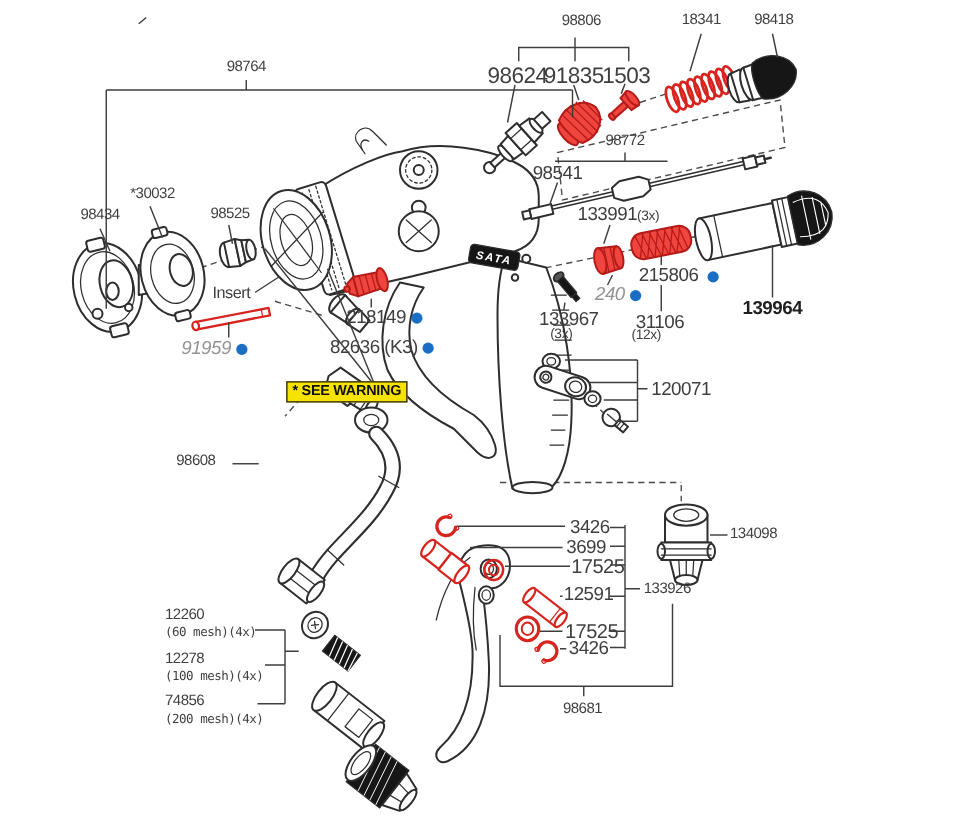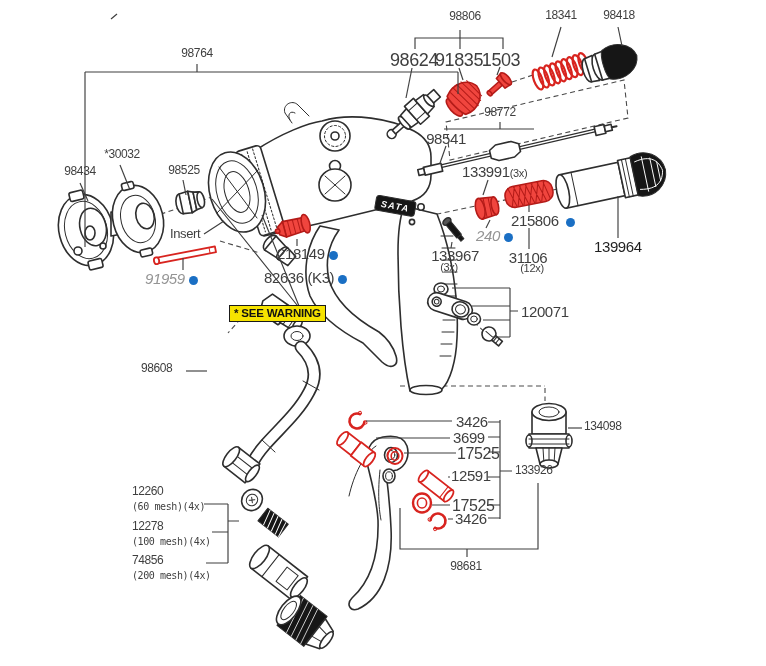--- a/index.html
+++ b/index.html
@@ -25,21 +25,21 @@
   .lead{stroke:#3e3e3e;fill:none;stroke-width:1.15;}
   
   .lbl{position:absolute;font-size:15px;color:#3f3f3f;letter-spacing:-0.4px;white-space:nowrap;line-height:1.05;}
   .big{font-size:12px;}
   .md{font-size:18px;}
   .xs{font-size:16px;}
   .sm{font-size:11px;letter-spacing:-0.3px;}
   .mono{font-family:"DejaVu Sans Mono",monospace;font-size:10px;letter-spacing:-0.4px;color:#3f3f3f;}
   .ctr{transform:translateX(-50%);}
   .muted{color:var(--muted);font-style:italic;}
-  .bold{font-weight:normal;color:#1f1f1f;}
+  .bold{font-weight:bold;color:#1f1f1f;}
   .dot{display:inline-block;width:9px;height:9px;border-radius:50%;background:var(--dot_blue);
        margin-left:4px;vertical-align:-1px;}
   .dot6{margin-left:7px;}
   .warn{position:absolute;background:var(--warning_bg);border:1.6px solid #1a1a1a;
         font-weight:bold;font-size:11.5px;color:#111;padding:1px 4px 2px;letter-spacing:-0.2px;white-space:nowrap;}
   .logo-text{font:italic bold 9px "Liberation Sans",sans-serif;fill:#fff;letter-spacing:1.5px;}
 </style>
 </head>
 <body>
 
@@ -431,21 +431,21 @@
 <div class="lbl muted" style="left:145px;top:271px"><span>91959</span><span class="dot"></span></div>
 <div class="lbl" style="left:277px;top:246px"><span>218149</span><span class="dot"></span></div>
 <div class="lbl" style="left:264px;top:270px"><span>82636 (K3)</span><span class="dot"></span></div>
 <div class="warn" style="left:229px;top:305px"><span>* SEE WARNING</span></div>
 <div class="lbl" style="left:462px;top:164px"><span>133991</span><span class="sm">(3x)</span></div>
 <div class="lbl" style="left:511px;top:213px"><span>215806</span><span class="dot dot6"></span></div>
 <div class="lbl muted" style="left:476px;top:228px"><span>240</span><span class="dot"></span></div>
 <div class="lbl ctr" style="left:455px;top:248px"><span>133967</span></div>
 <div class="lbl sm ctr" style="left:449px;top:262px"><span>(3x)</span></div>
 <div class="lbl ctr" style="left:528px;top:250px"><span>31106</span></div>
-<div class="lbl sm ctr" style="left:532px;top:263px"><span>(12x)</span></div>
+<div class="lbl sm ctr" style="left:517px;top:263px"><span>(12x)</span></div>
 <div class="lbl bold" style="left:594px;top:239px"><span>139964</span></div>
 <div class="lbl" style="left:521px;top:304px"><span>120071</span></div>
 <div class="lbl big" style="left:141px;top:362px"><span>98608</span></div>
 <div class="lbl" style="left:456px;top:414px"><span>3426</span></div>
 <div class="lbl" style="left:453px;top:430px"><span>3699</span></div>
 <div class="lbl xs" style="left:457px;top:446px"><span>17525</span></div>
 <div class="lbl" style="left:451px;top:468px"><span>12591</span></div>
 <div class="lbl xs" style="left:452px;top:498px"><span>17525</span></div>
 <div class="lbl" style="left:455px;top:511px"><span>3426</span></div>
 <div class="lbl big" style="left:515px;top:464px"><span>133926</span></div>

